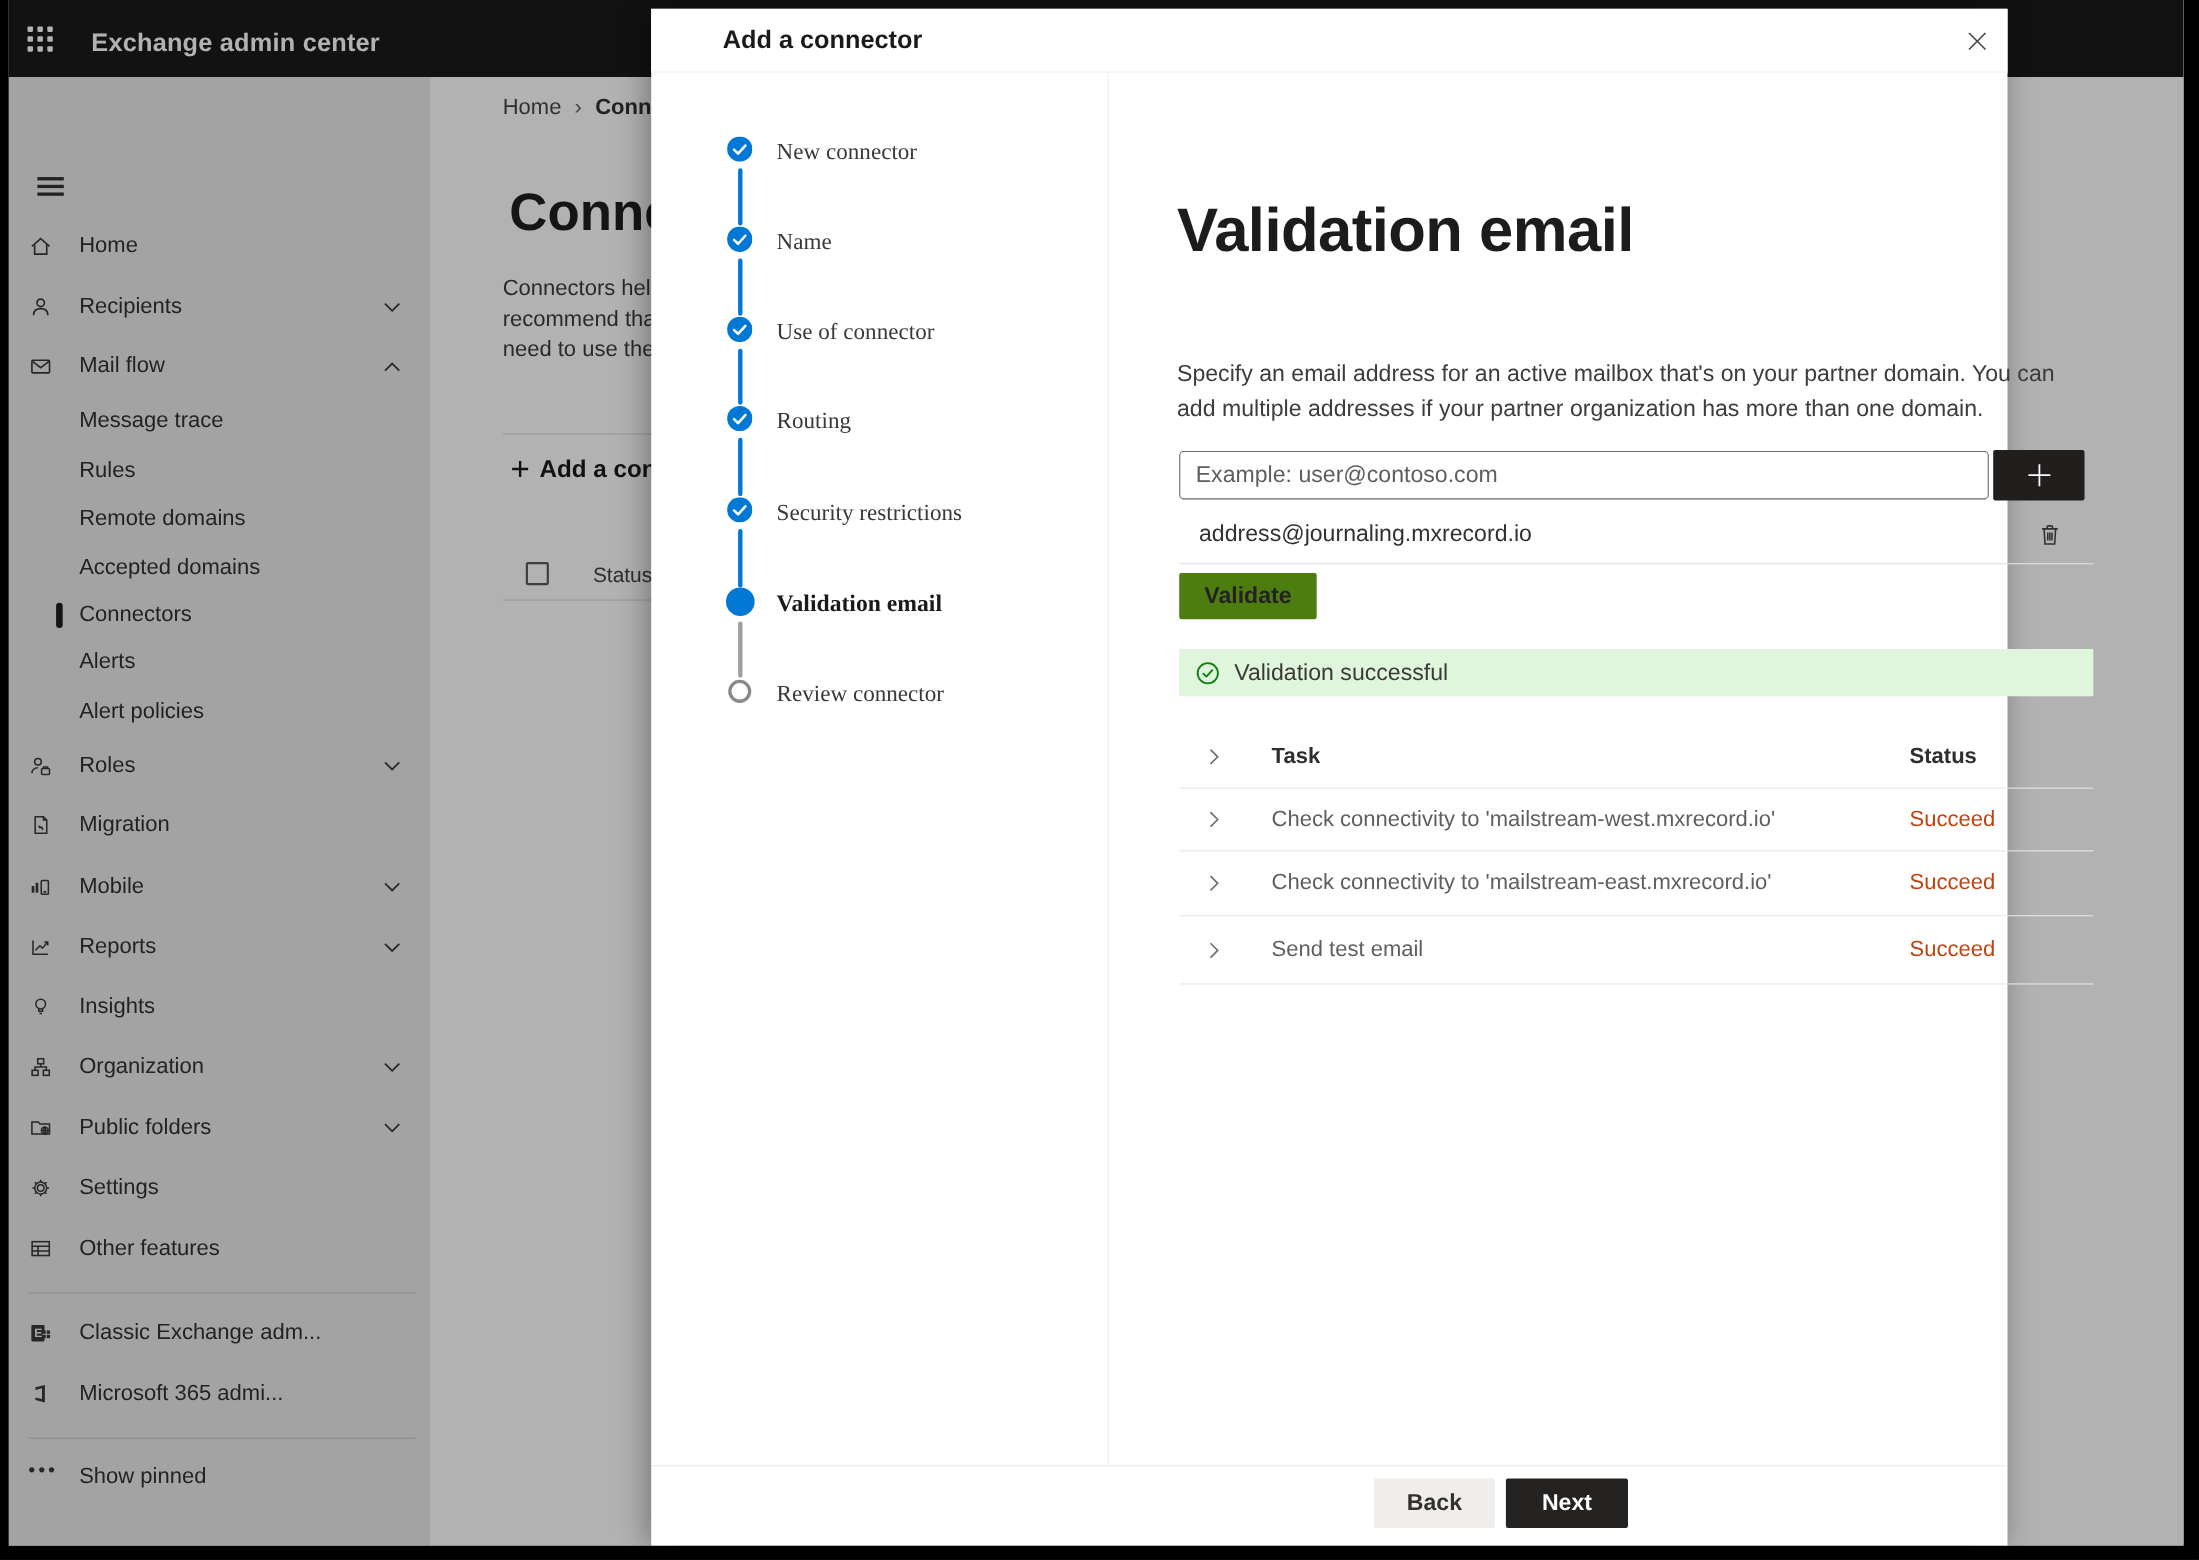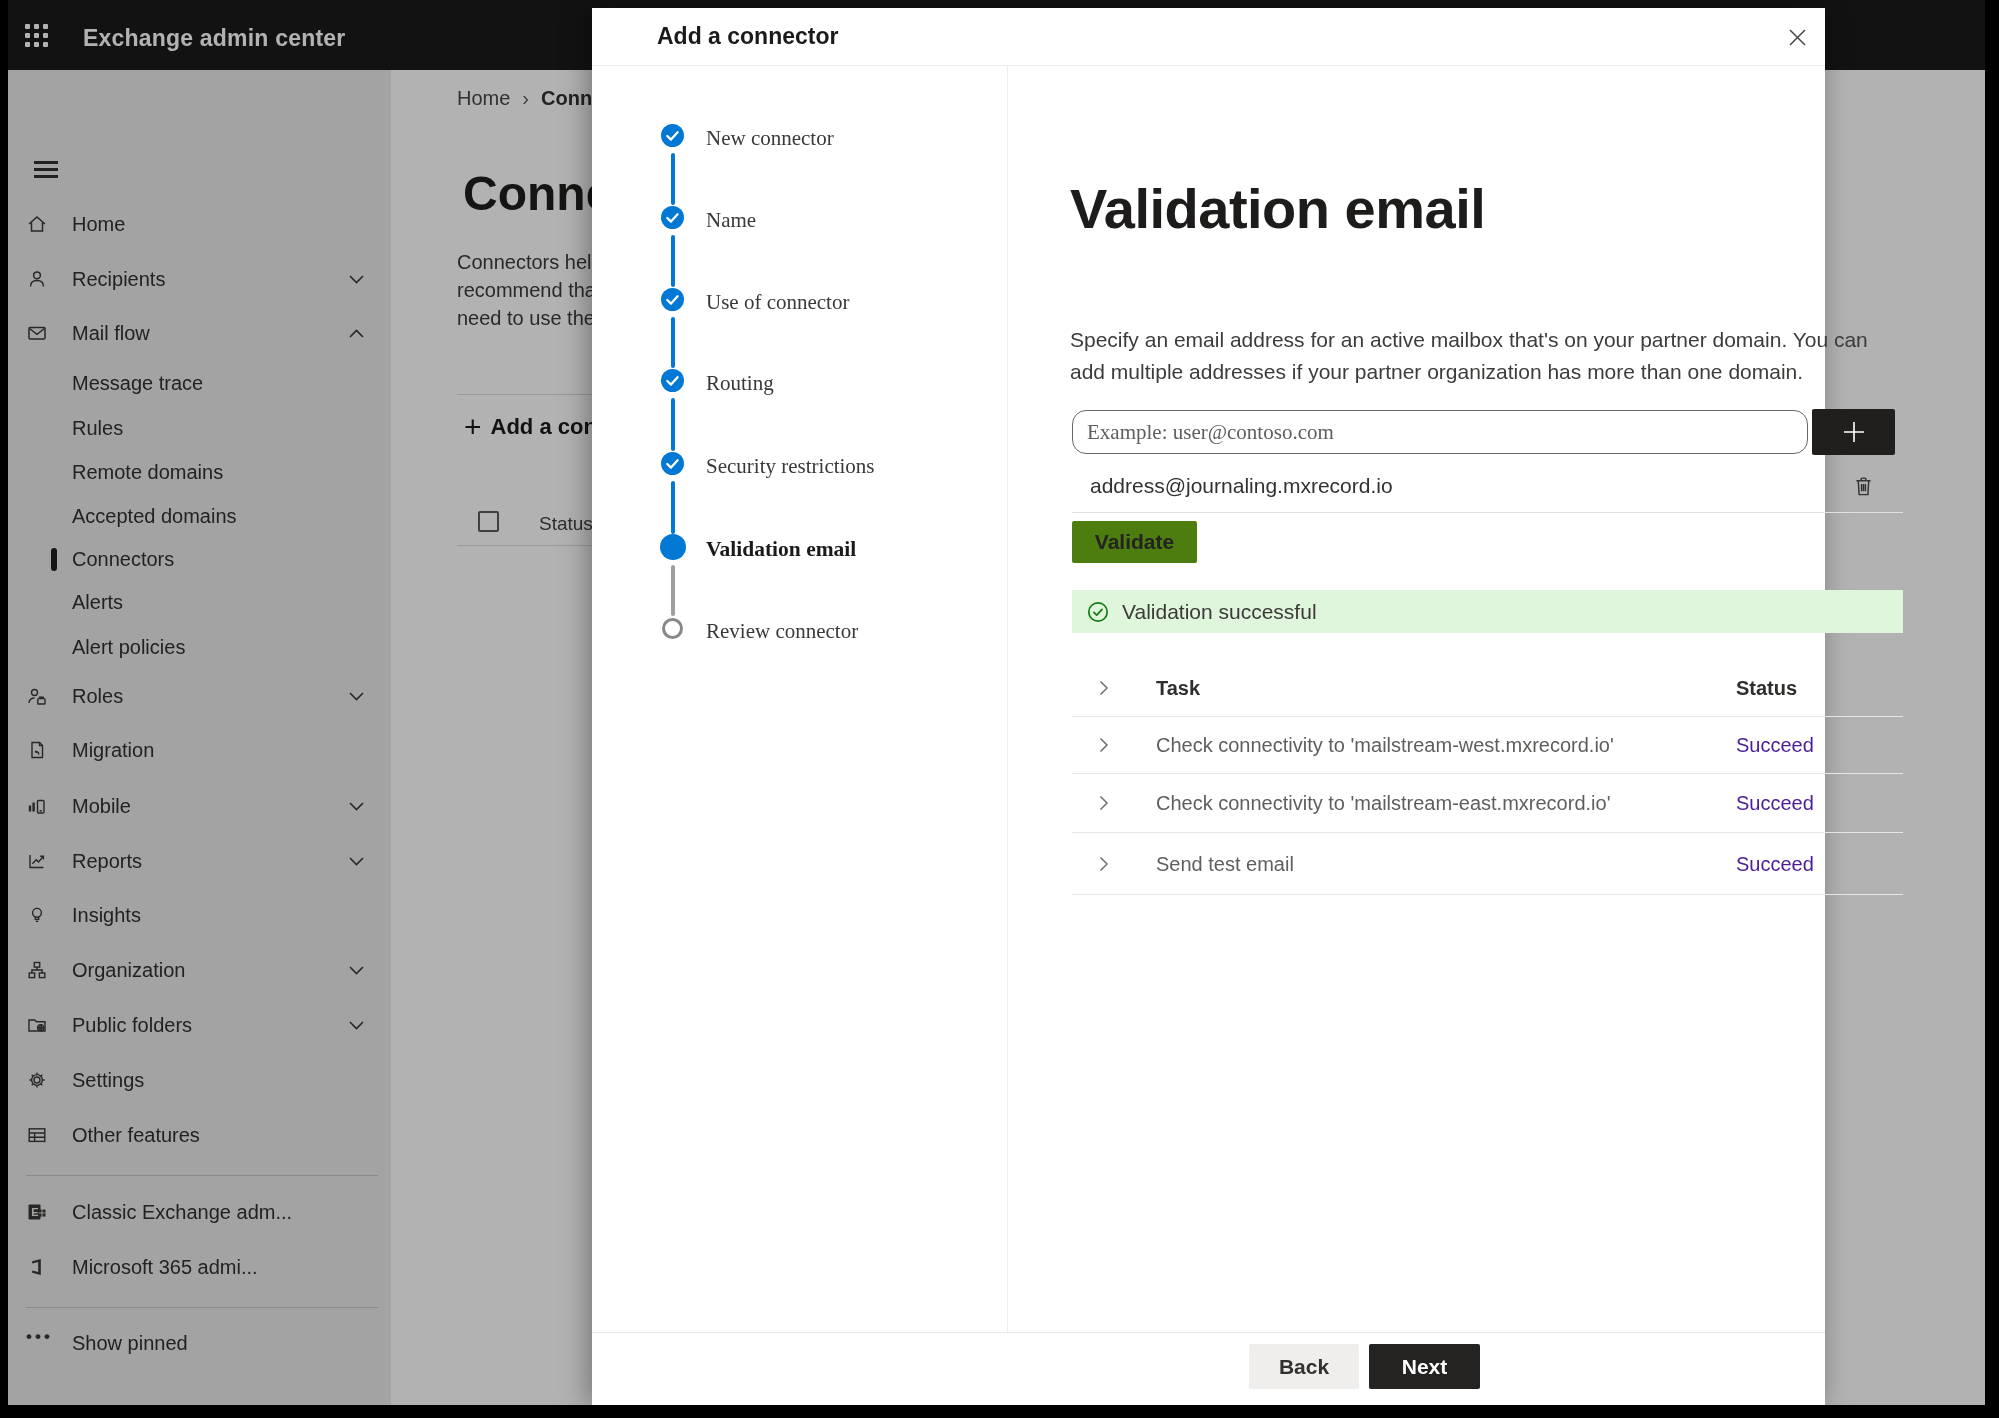--- a/index.html
+++ b/index.html
@@ -62,22 +62,22 @@
   .step .dot-current { position:absolute; left:68px; top:1px; width:26px; height:26px; border-radius:50%; background:#0078d4; }
   .step .dot-open { position:absolute; left:70px; top:3px; width:21px; height:21px; border-radius:50%; background:#fff; border:3px solid #8a8886; }
   .step .slbl { position:absolute; left:114px; top:50%; transform:translateY(-50%); font-size:21px; color:#3a3938; white-space:nowrap;font-family:Liberation Serif, serif; }
   .step.current .slbl { font-weight:700; color:#1b1a19; font-size:21.5px; }
   .sline { position:absolute; left:79px; width:4px; background:#0078d4; border-radius:2px; }
   .sline.gray { background:#a19f9d; }
 
   
   .v-head { position:absolute; left:478px; top:168px; font-size:56px; font-weight:700; color:#1d1c1b; letter-spacing:-0.5px; }
   .v-desc { position:absolute; left:478px; top:316px; width:812px; font-size:21px; line-height:32px; color:#3d3c3a; }
-  .email-input { position:absolute; left:480px; top:402px; width:736px; height:44px; border:1px solid #6b6966; border-radius:14px;
-                 font-family:Liberation Serif, serif; font-size:21px; color:#323130; padding:0 14px; outline:none; }
+  .email-input { position:absolute; left:480px; top:402px; width:736px; height:44px; border:1px solid #6b6966; border-radius:4px;
+                 font-family:Liberation Sans, sans-serif; font-size:21px; color:#323130; padding:0 14px; outline:none; }
   .email-input::placeholder { color:#605e5c; opacity:1; }
   .add-addr-btn { position:absolute; left:1220px; top:401px; width:83px; height:46px; background:#211f1e; border:none; border-radius:2px;
                   color:#fff; cursor:pointer; display:flex; align-items:center; justify-content:center; }
   .addr-row { position:absolute; left:480px; top:458px; width:831px; height:40px; }
   .addr-txt { position:absolute; left:18px; top:8px; font-size:21px; color:#33312f; }
   .trash-btn { position:absolute; left:772px; top:1px; width:38px; height:38px; background:transparent; border:none; cursor:pointer;
                display:flex; align-items:center; justify-content:center; color:#323130; }
   .addr-div { position:absolute; left:480px; top:504px; width:831px; height:1px; background:#e3e1df; }
   .validate-btn { position:absolute; left:480px; top:513px; width:125px; height:42px; background:#4d7c0f; border:none; border-radius:2px;
                   font-family:inherit; font-size:21px; font-weight:600; color:#242322; cursor:pointer; }
@@ -85,21 +85,21 @@
   .banner .bicon { margin-left:15px; width:22px; height:22px; }
   .banner .btxt { margin-left:13px; font-size:21px; color:#3b3a38; }
 
   
   .rtable { position:absolute; left:480px; top:652px; width:831px; }
   .trow { position:relative; width:100%; border-bottom:1px solid #e8e6e4; }
   .trow.hdr { height:57px; }
   .trow.r1 { height:57px; } .trow.r2 { height:59px; } .trow.r3 { height:62px; }
   .trow .rchev { position:absolute; left:27px; top:50%; transform:translateY(-50%); width:10px; height:16px; color:#716f6d; cursor:pointer; }
   .trow .task { position:absolute; left:84px; top:50%; transform:translateY(-50%); font-size:20px; color:#605e5c; white-space:nowrap; }
-  .trow .stat { position:absolute; left:664px; top:50%; transform:translateY(-50%); font-size:20px; color:#4c1d95; }
+  .trow .stat { position:absolute; left:664px; top:50%; transform:translateY(-50%); font-size:20px; color:#c2410c; }
   .trow.hdr .task, .trow.hdr .stat { font-weight:600; color:#2f2e2c; }
 
   
   .f-div { position:absolute; left:0; top:1324px; width:100%; height:1px; background:#e8e6e4; }
   .back-btn { position:absolute; left:657px; top:1336px; width:110px; height:45px; background:#efeeed; border:none; border-radius:2px;
               font-family:inherit; font-size:21px; font-weight:600; color:#323130; cursor:pointer; }
   .next-btn { position:absolute; left:777px; top:1336px; width:111px; height:45px; background:#242322; border:none; border-radius:2px;
               font-family:inherit; font-size:21px; font-weight:600; color:#fff; cursor:pointer; }
 
   svg { display:block; }

